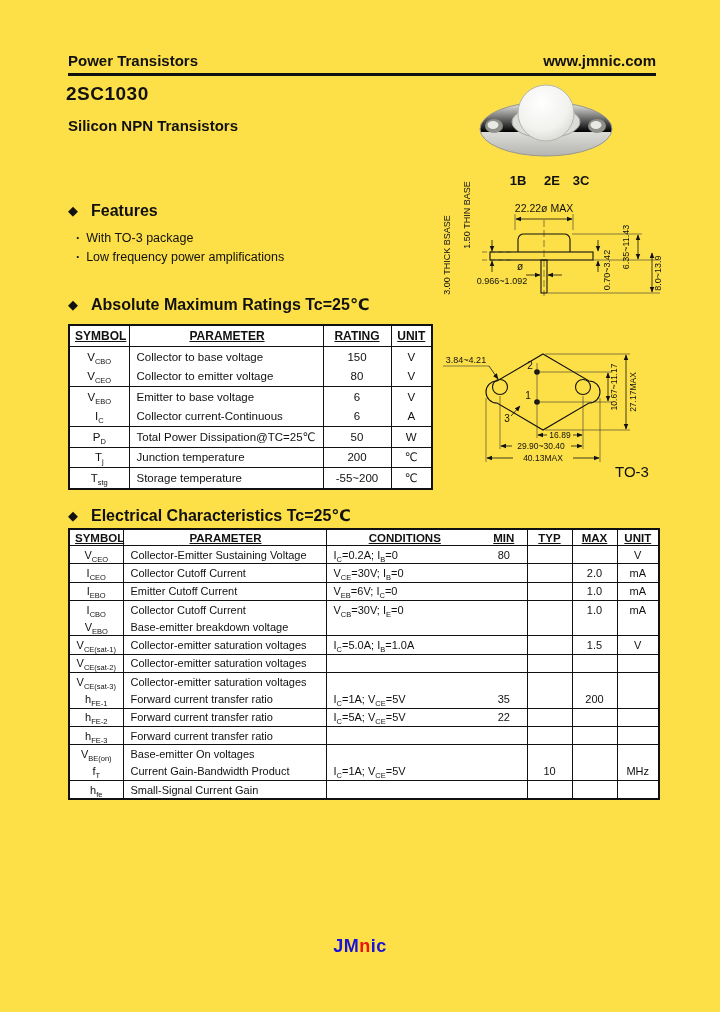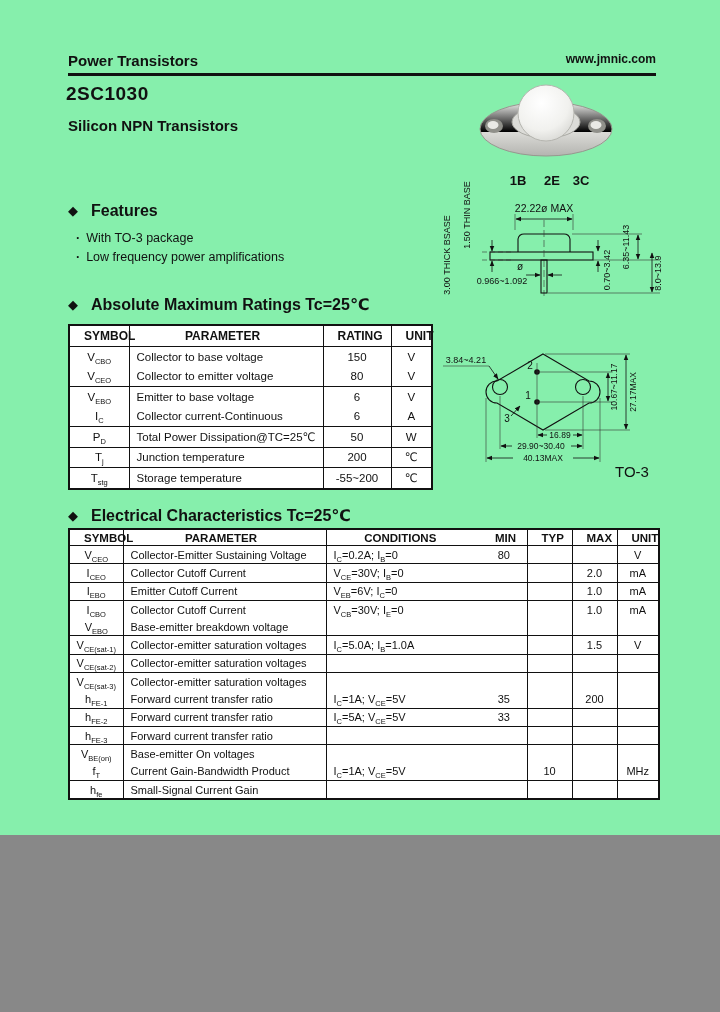--- a/index.html
+++ b/index.html
@@ -1,37 +1,37 @@
 <!DOCTYPE html>
 <html><head>
 <meta charset="utf-8">
 <style>
   html,body{margin:0;padding:0;background:#888;}
-  .page{position:relative;width:720px;height:835px;background:#86efac;
+  .page{position:relative;width:720px;height:1012px;background:#fde047;
         font-family:"Liberation Sans","DejaVu Sans",sans-serif;color:#111;overflow:hidden;}
   .abs{position:absolute;}
 
   
   .hdr-left{left:68px;top:52px;font-size:15px;font-weight:bold;}
-  .hdr-right{right:64px;top:52px;font-size:12px;font-weight:bold;}
+  .hdr-right{right:64px;top:52px;font-size:15px;font-weight:bold;}
   .hdr-rule{left:68px;top:73px;width:588px;height:3px;background:#111;}
   .part-no{left:66px;top:83px;font-size:19px;font-weight:bold;letter-spacing:.5px;}
   .subtitle{left:68px;top:117px;font-size:15px;font-weight:bold;}
 
   
   .sect{font-size:16px;font-weight:bold;}
   .sect .diamond{font-size:13px;margin-right:13px;vertical-align:1px;}
   .feature{font-size:12.5px;}
   .feature .bullet{margin-right:6px;font-weight:bold;}
 
   
   table.dtable{position:absolute;border-collapse:collapse;table-layout:fixed;
                border:2px solid #111;background:#fff;}
   .dtable th{font-size:12px;font-weight:bold;text-align:center;
-             border-right:1px solid #111;border-bottom:1px solid #111;padding:0 14px;}
+             border-right:1px solid #111;border-bottom:1px solid #111;padding:0 5px;text-decoration:underline;}
   .dtable td{font-size:11.5px;border-right:1px solid #111;border-bottom:1px solid #111;
              border-top:none;border-left:none;padding:0 3px;vertical-align:middle;}
   .dtable tr.no-divider td{border-bottom:none;}
   .dtable td:last-child,.dtable th:last-child{border-right:none;}
   .dtable sub{font-size:7.5px;line-height:0;}
   .abs-table th{height:20px;}
   .abs-table td{height:19.5px;margin-left:35px;}
   .abs-table .c-symbol,.abs-table .c-rating,.abs-table .c-unit{text-align:center;}
   .abs-table .c-parameter{padding-left:7px;}
   .elec-table th{height:15px;font-size:11.5px;}
@@ -358,21 +358,21 @@
           <td class="c-conditions">I<sub>C</sub>=1A; V<sub>CE</sub>=5V</td>
           <td class="c-min">35</td>
           <td class="c-typ"></td>
           <td class="c-max">200</td>
           <td class="c-unit"></td>
         </tr>
         <tr>
           <td class="c-symbol">h<sub>FE-2</sub></td>
           <td class="c-parameter">Forward current transfer ratio</td>
           <td class="c-conditions">I<sub>C</sub>=5A; V<sub>CE</sub>=5V</td>
-          <td class="c-min">33</td>
+          <td class="c-min">22</td>
           <td class="c-typ"></td>
           <td class="c-max"></td>
           <td class="c-unit"></td>
         </tr>
         <tr>
           <td class="c-symbol">h<sub>FE-3</sub></td>
           <td class="c-parameter">Forward current transfer ratio</td>
           <td class="c-conditions"></td>
           <td class="c-min"></td>
           <td class="c-typ"></td>

